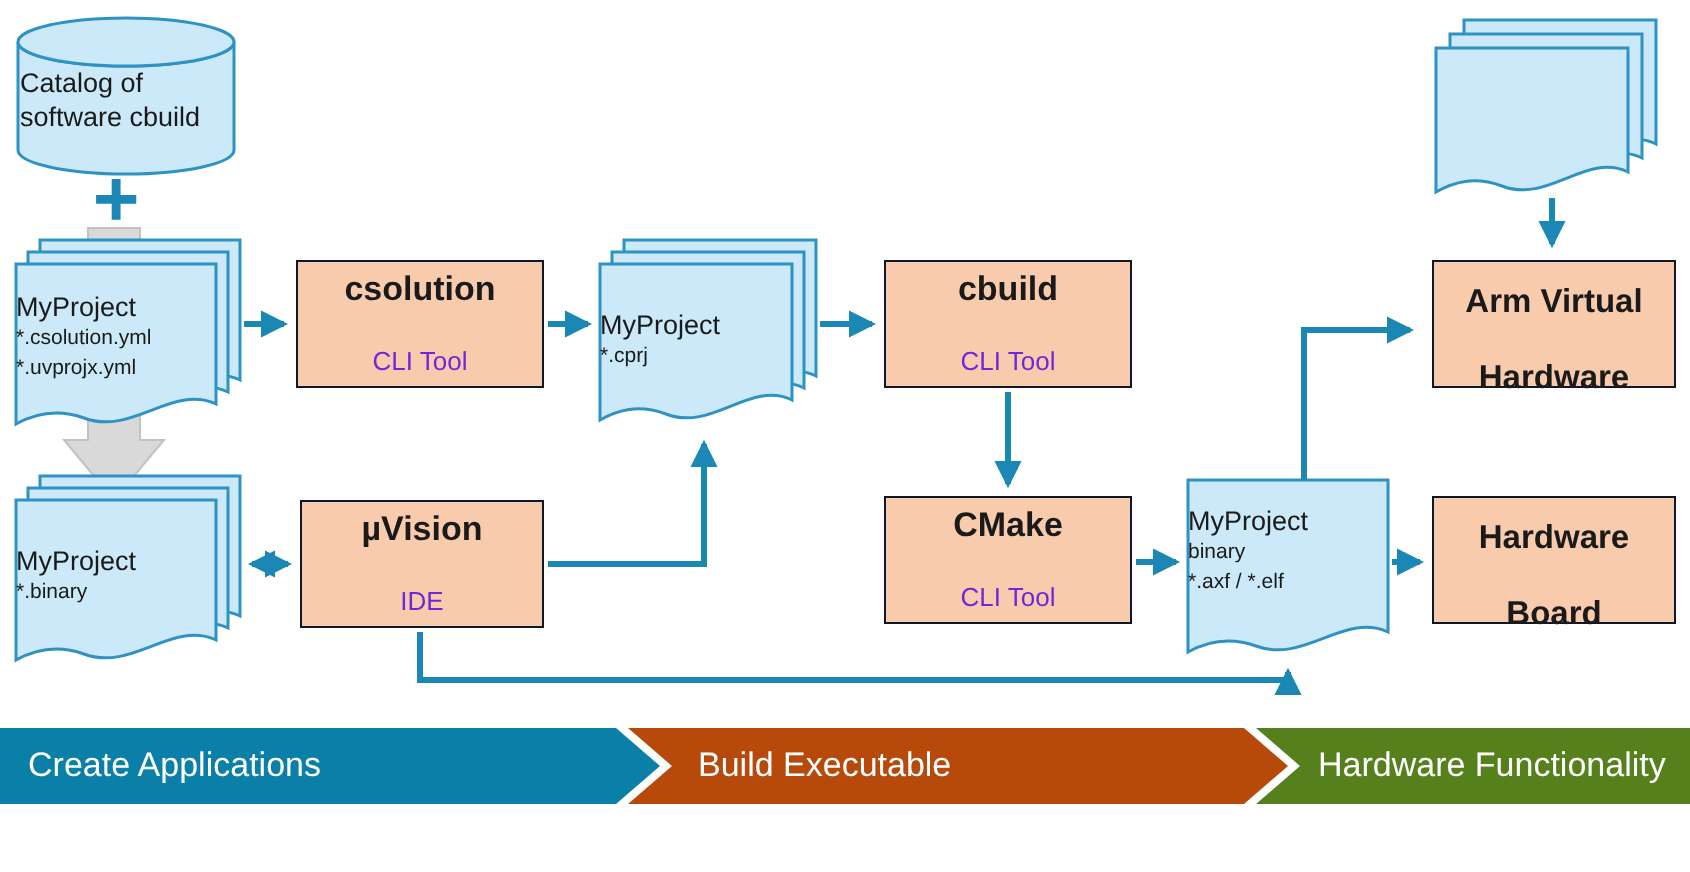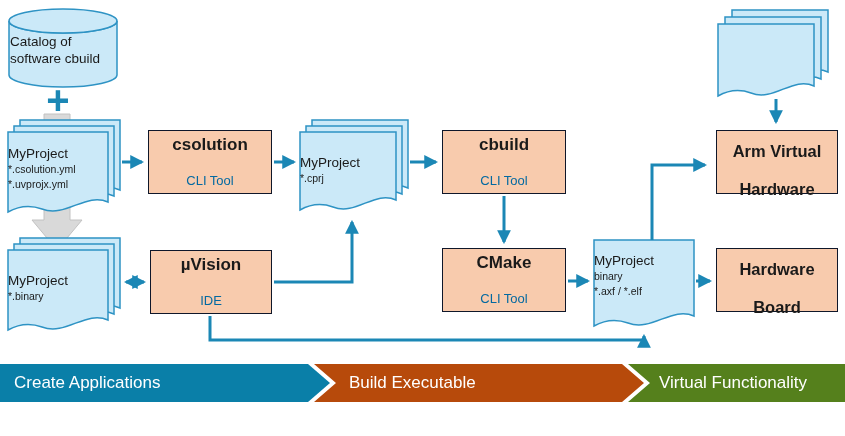--- a/index.html
+++ b/index.html
@@ -11,21 +11,21 @@
   .conn{stroke:#1B87B5;stroke-width:3;fill:none;}
   .t{position:absolute;color:#1a1a1a;}
   .center{}
   .doct{font-size:13.5px;line-height:17px;}
   .docs{font-size:10.5px;line-height:14.5px;}
   .procbox{position:absolute;background:#F8CBAD;border:1px solid #0f172a;
            display:flex;flex-direction:column;align-items:center;justify-content:center;
            box-sizing:border-box;}
   .procbox .title{font-weight:bold;font-size:17px;line-height:20px;color:#1a1a1a;}
   .procbox .title2{font-weight:bold;font-size:16.5px;line-height:21px;color:#1a1a1a;margin-top:17px;}
-  .procbox .sub{font-size:13px;line-height:16px;margin-top:18px;color:#0369a1;}
+  .procbox .sub{font-size:13px;line-height:16px;margin-top:18px;color:#6d28d9;}
   .plus{position:absolute;left:44px;top:80px;width:28px;text-align:center;
         font-size:40px;line-height:40px;font-weight:bold;color:#1B87B5;}
   .bl{position:absolute;top:373px;color:#ffffff;font-size:17px;line-height:20px;white-space:nowrap;}
 </style>
 </head>
 <body>
 
 <div class="stage">
 
   <svg width="845" height="436" viewBox="0 0 845 436">
@@ -149,15 +149,15 @@
     <div class="title2">Hardware</div>
   </div>
 
   <div class="procbox" style="left:716px;top:248px;width:122px;height:64px">
     <div class="title2">Hardware</div>
     <div class="title2">Board</div>
   </div>
 
   <div class="bl" style="left:14px">Create Applications</div>
   <div class="bl" style="left:349px">Build Executable</div>
-  <div class="bl" style="left:659px">Virtual Functionality</div>
+  <div class="bl" style="left:659px">Hardware Functionality</div>
 
 </div>
 
 </body></html>

